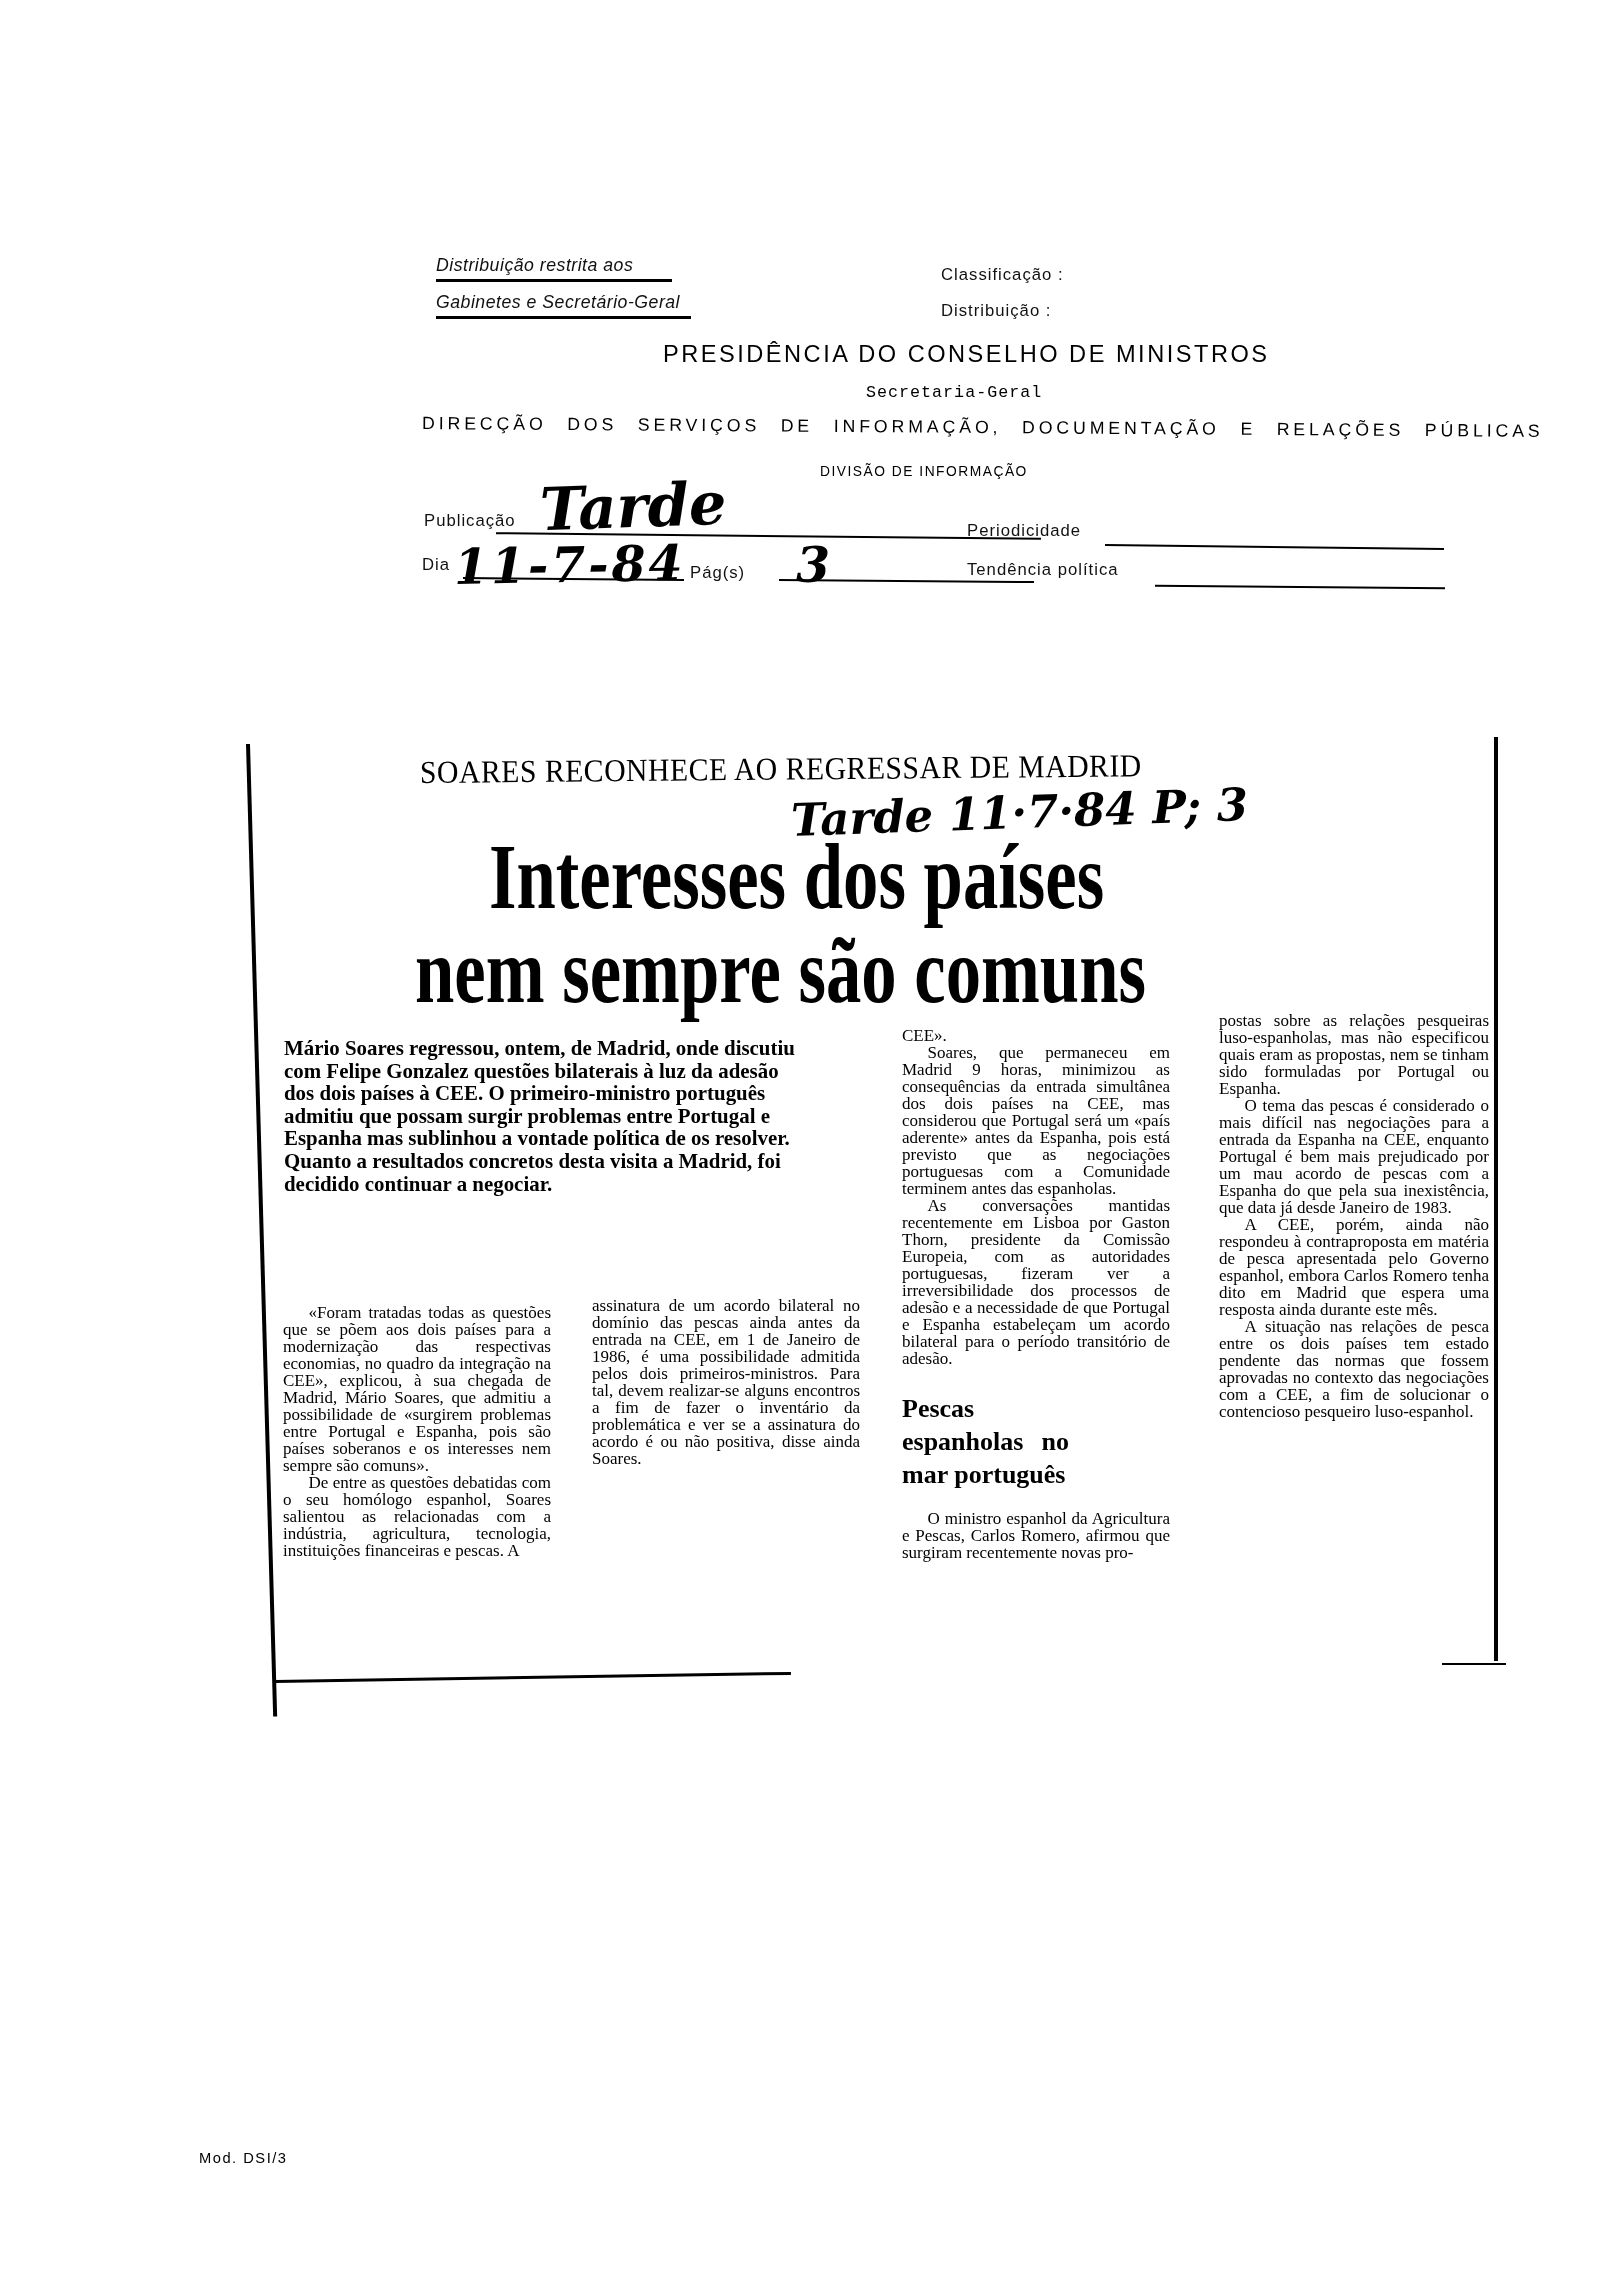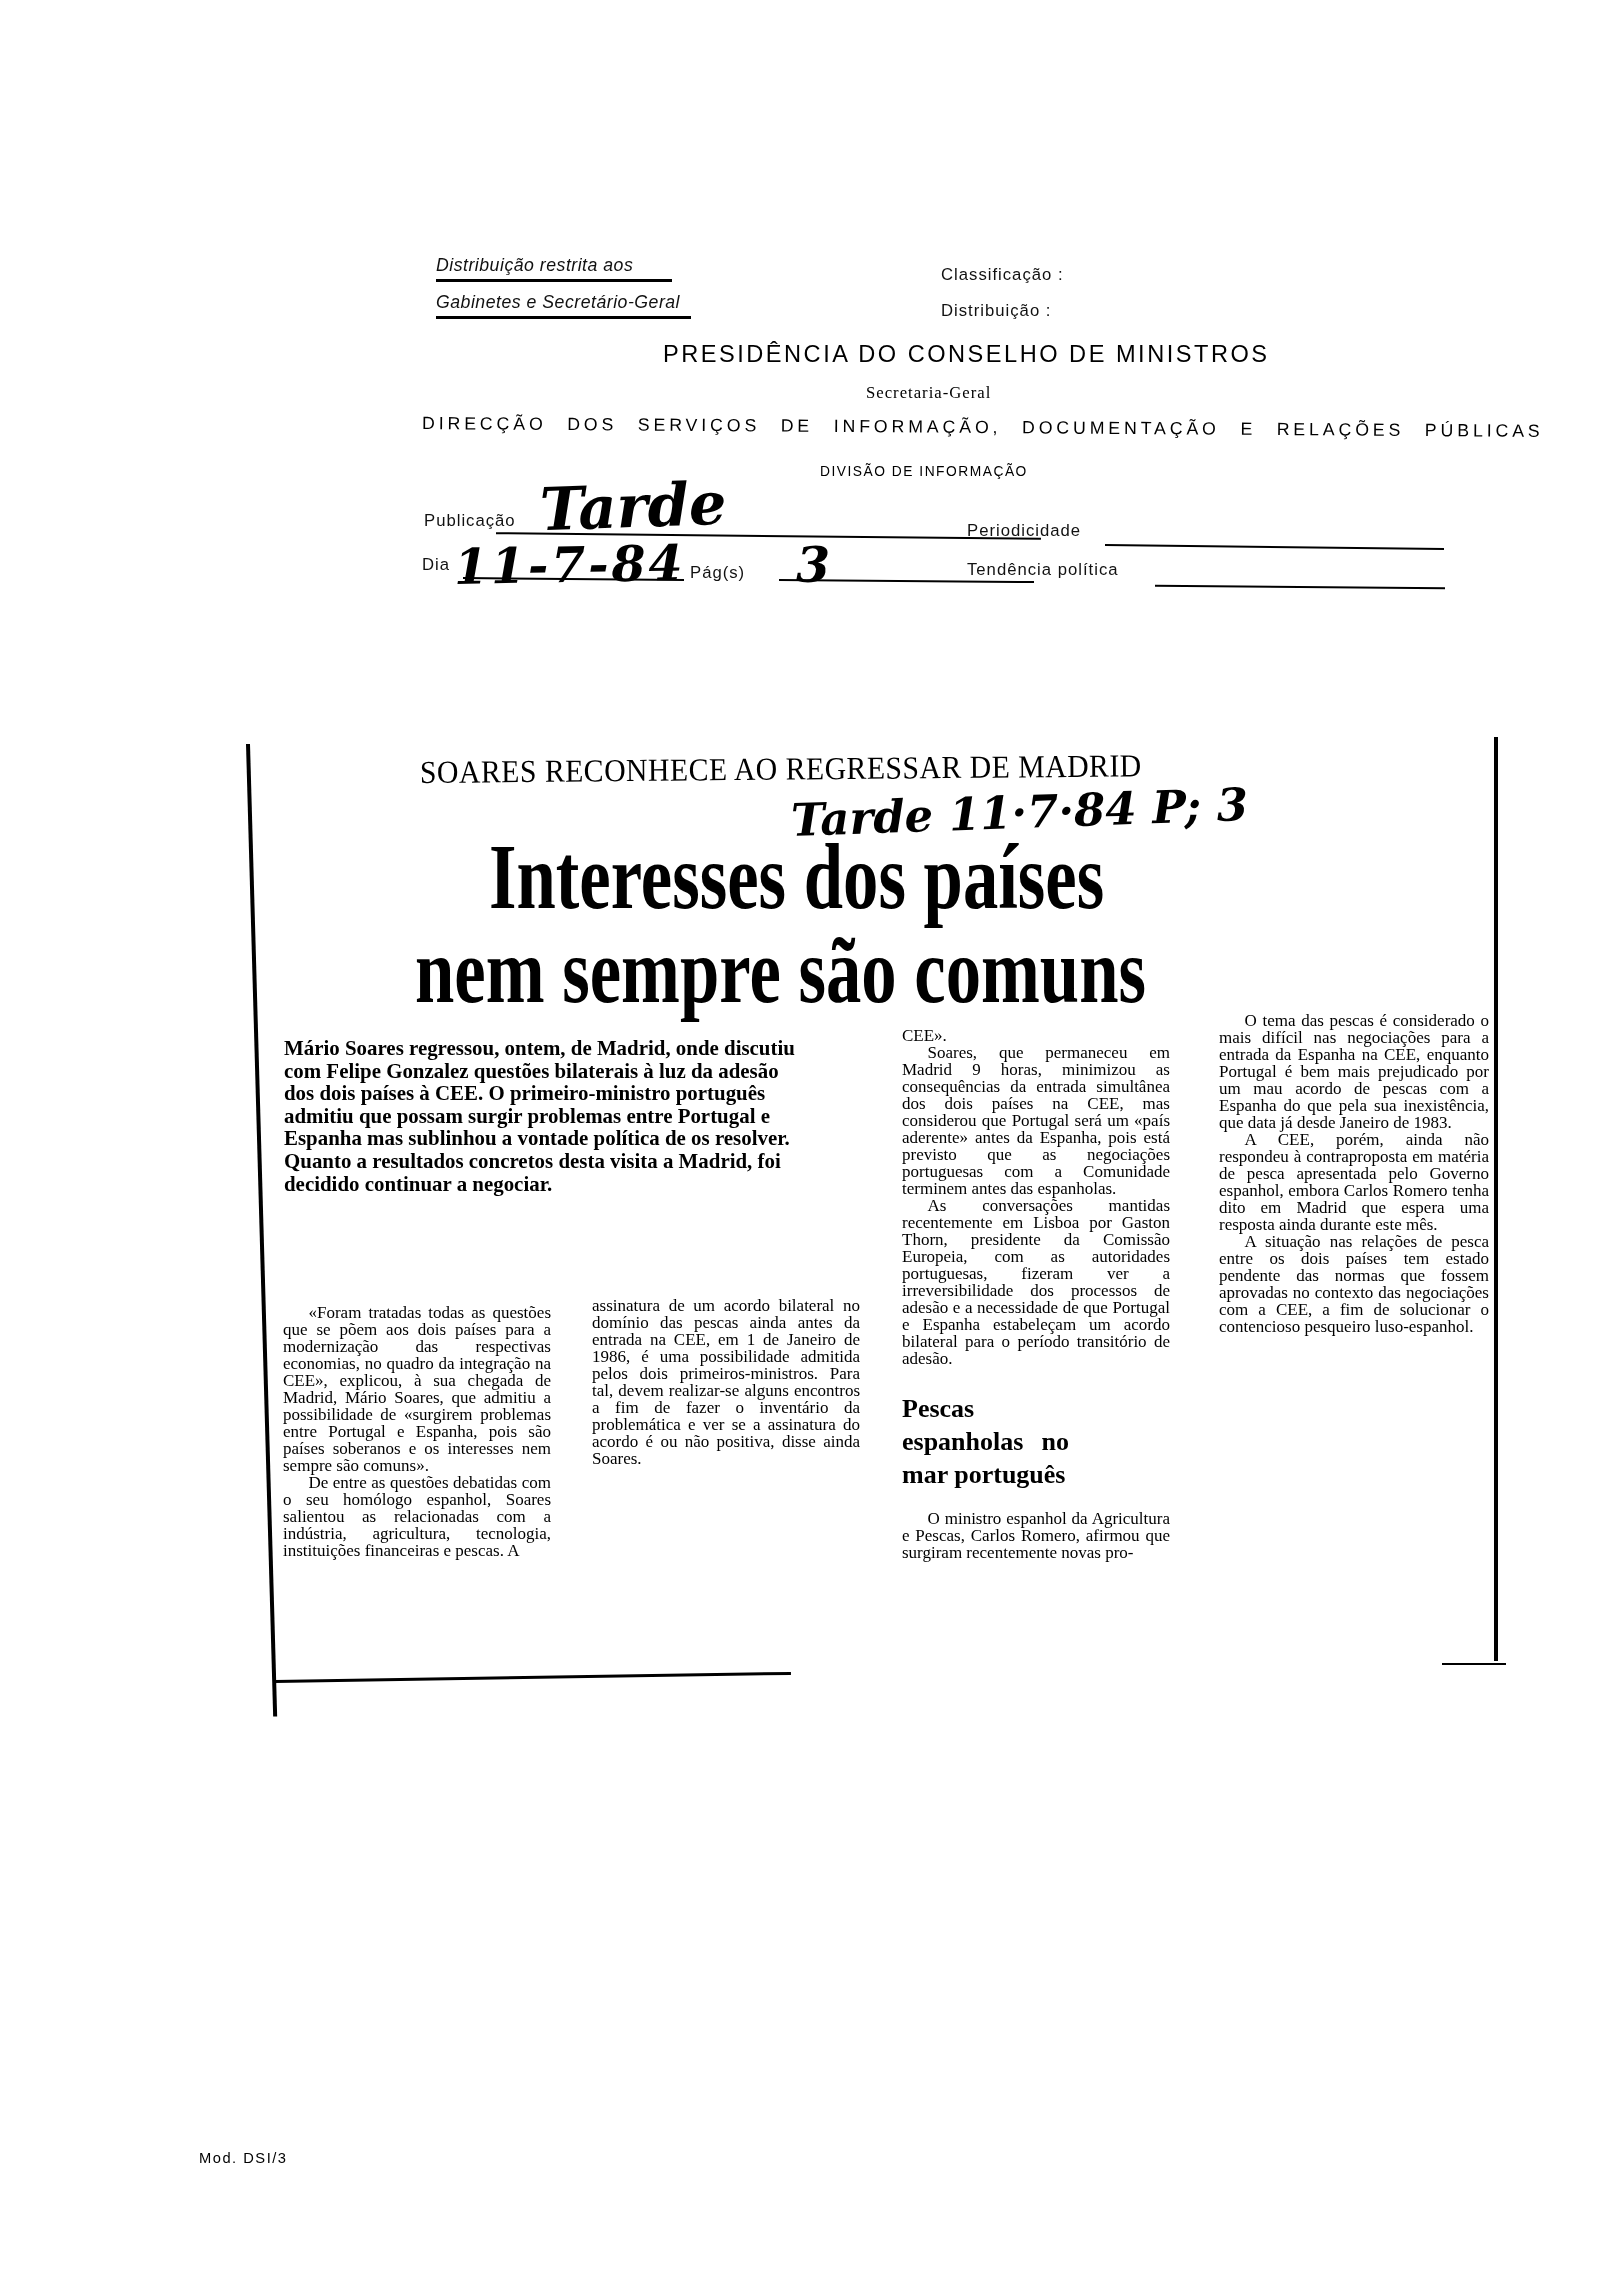--- a/index.html
+++ b/index.html
@@ -4,21 +4,21 @@
 <style>
   html, body { margin: 0; padding: 0; background: #ffffff; }
   body { width: 1612px; height: 2295px; position: relative; overflow: hidden; color: #000; }
   .abs { position: absolute; }
 
   
   .form-small { font-family: "Liberation Sans", sans-serif; font-size: 17.7px; letter-spacing: 0.5px; color: #111; font-style: italic; }
   .form-label { font-family: "Liberation Sans", sans-serif; font-size: 16.7px; letter-spacing: 1px; color: #111; }
   .uline { border-bottom: 3.4px solid #000; }
   .org-title { font-family: "Liberation Sans", sans-serif; font-size: 23.6px; letter-spacing: 2.5px; }
-  .org-sub { font-family: Liberation Serif, serif; font-size: 16.7px; letter-spacing: 1px; }
+  .org-sub { font-family: Liberation Mono, monospace; font-size: 16.7px; letter-spacing: 1px; }
   .org-dir { font-family: "Liberation Sans", sans-serif; font-size: 17.7px; letter-spacing: 3.9px; word-spacing: 11.8px; white-space: nowrap; }
   .org-div { font-family: "Liberation Sans", sans-serif; font-size: 13.8px; letter-spacing: 1.5px; }
   .hand { font-family: "DejaVu Serif", serif; font-style: italic; font-weight: bold; color: #000; }
   .field-line { position: absolute; height: 0; border-top: 2.5px solid #000; }
 
   
   .frame-left { position: absolute; left: 246px; top: 744px; width: 3.9px; height: 973px; background: #000; transform: rotate(-1.6deg); transform-origin: top left; }
   .frame-right { position: absolute; left: 1494px; top: 737px; width: 3.9px; height: 924px; background: #000; }
   .frame-bottom { position: absolute; left: 275px; top: 1680px; width: 516px; height: 2.9px; background: #000; transform: rotate(-0.9deg); transform-origin: left; }
   .col-end-rule { position: absolute; left: 1442px; top: 1663px; width: 64px; height: 1.5px; background: #000; }
@@ -99,20 +99,21 @@
 
   <div class="abs col" style="left:902px; top:1027px; width:268px;">
     <p class="noindent">CEE».</p>
     <p>Soares, que permaneceu em Madrid 9 horas, minimizou as consequências da entrada simultânea dos dois países na CEE, mas considerou que Portugal será um «país aderente» antes da Espanha, pois está previsto que as negociações portuguesas com a Comunidade terminem antes das espanholas.</p>
     <p>As conversações mantidas recentemente em Lisboa por Gaston Thorn, presidente da Comissão Europeia, com as autoridades portuguesas, fizeram ver a irreversibilidade dos processos de adesão e a necessidade de que Portugal e Espanha estabeleçam um acordo bilateral para o período transitório de adesão.</p>
     <div class="subhead" style="margin:24.6px 0 19.7px 0; width:167px;">Pescas espanholas no mar português</div>
     <p>O ministro espanhol da Agricultura e Pescas, Carlos Romero, afirmou que surgiram recentemente novas pro-</p>
   </div>
 
   <div class="abs col" style="left:1219px; top:1012px; width:270px;">
+    <p class="noindent">postas sobre as relações pesqueiras luso-espanholas, mas não especificou quais eram as propostas, nem se tinham sido formuladas por Portugal ou Espanha.</p>
     <p>O tema das pescas é considerado o mais difícil nas negociações para a entrada da Espanha na CEE, enquanto Portugal é bem mais prejudicado por um mau acordo de pescas com a Espanha do que pela sua inexistência, que data já desde Janeiro de 1983.</p>
     <p>A CEE, porém, ainda não respondeu à contraproposta em matéria de pesca apresentada pelo Governo espanhol, embora Carlos Romero tenha dito em Madrid que espera uma resposta ainda durante este mês.</p>
     <p>A situação nas relações de pesca entre os dois países tem estado pendente das normas que fossem aprovadas no contexto das negociações com a CEE, a fim de solucionar o contencioso pesqueiro luso-espanhol.</p>
   </div>
 
   <div class="col-end-rule"></div>
 </div>
 
 <div class="abs footer" style="left:199px; top:2150px;">Mod. DSI/3</div>
 

